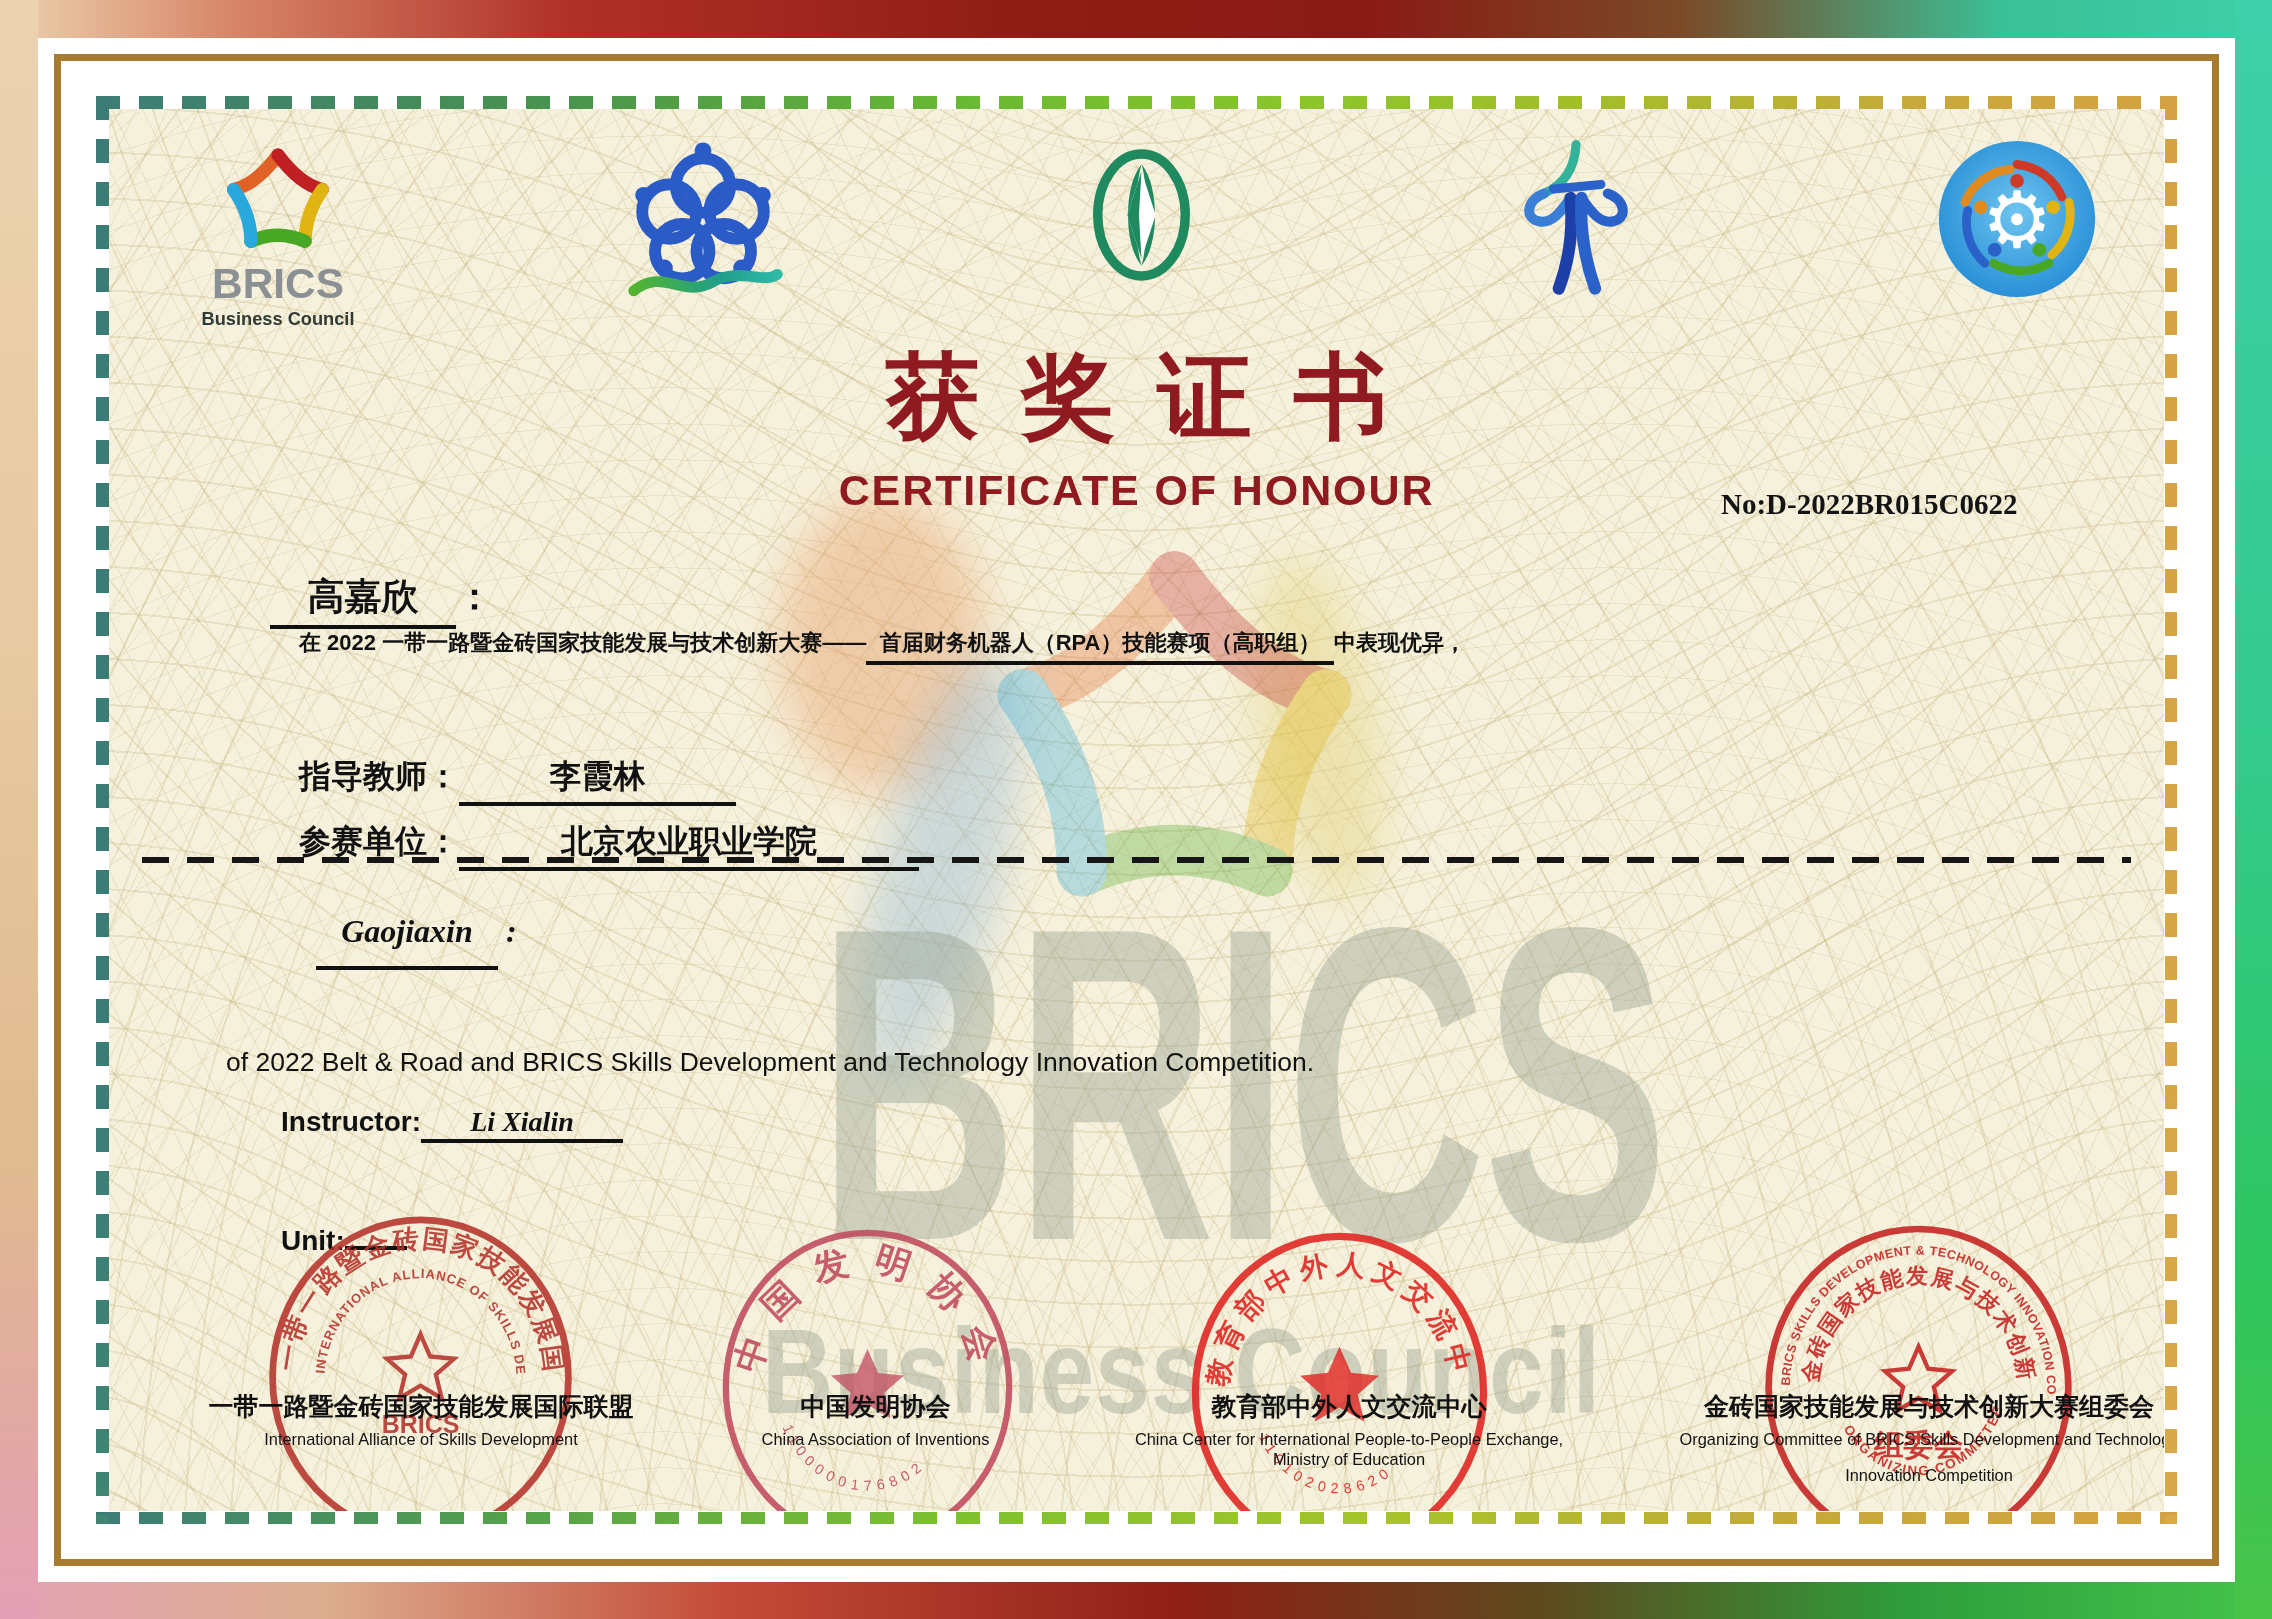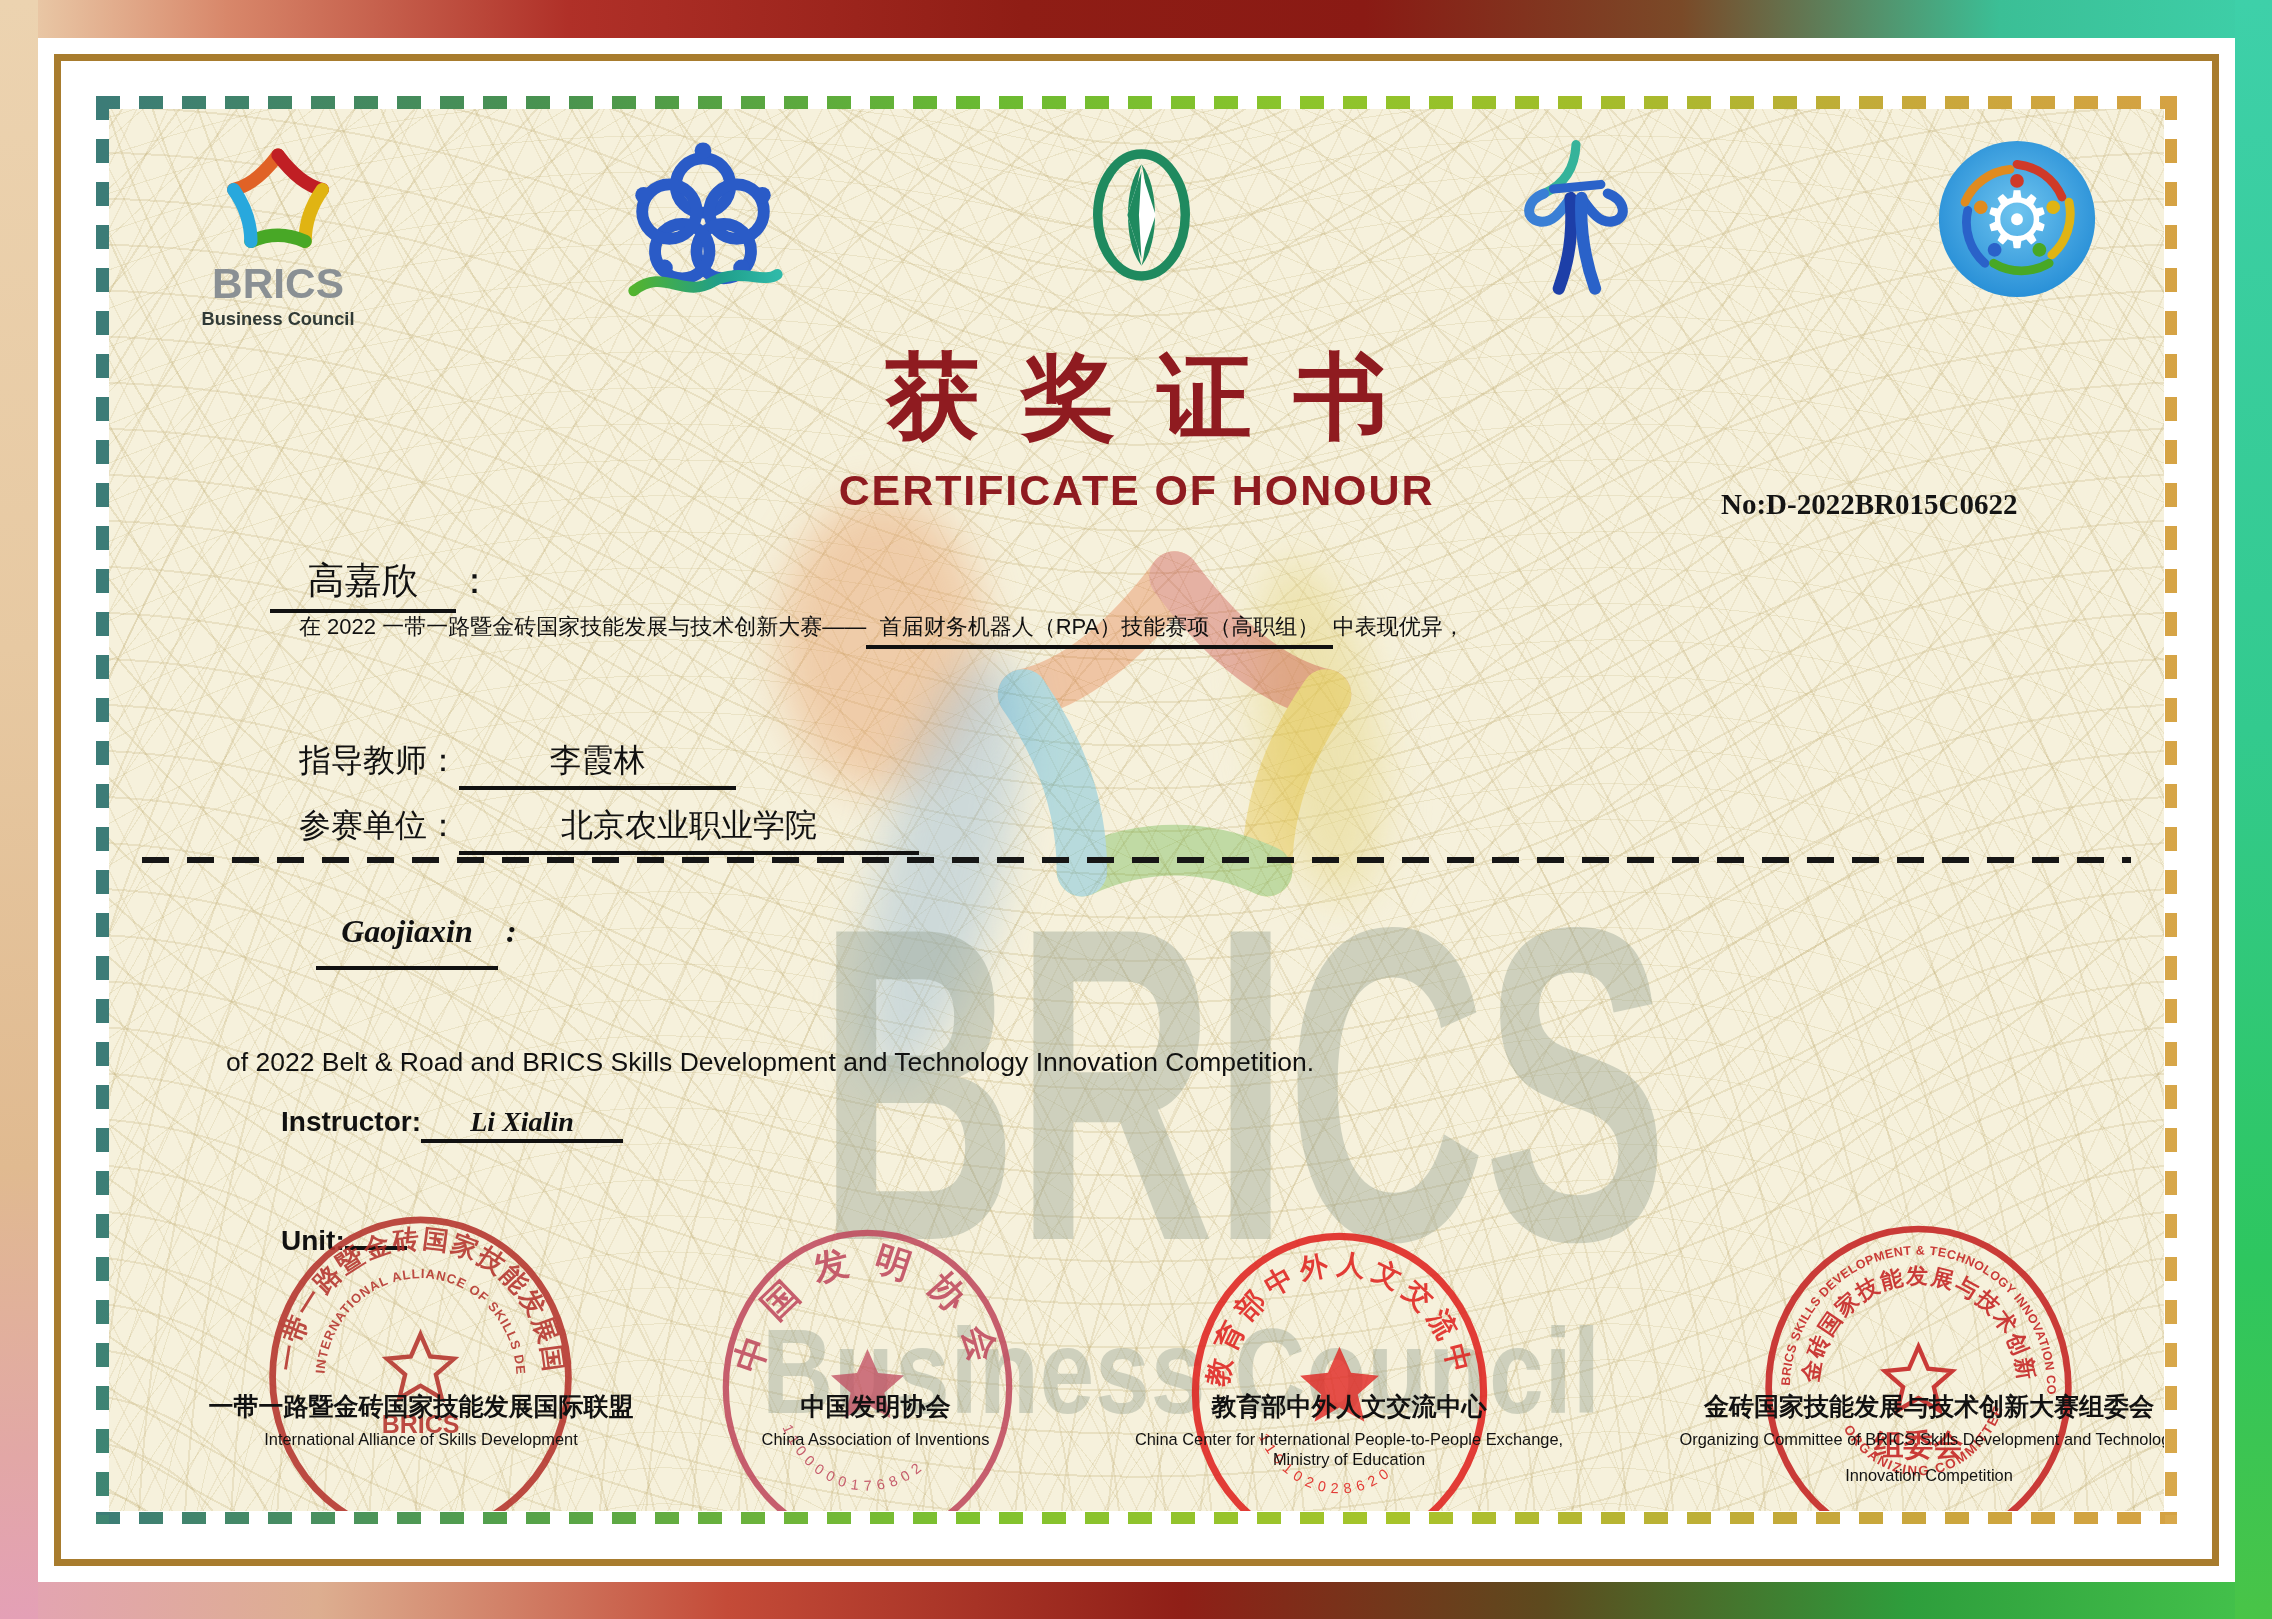--- a/index.html
+++ b/index.html
@@ -82,21 +82,21 @@
   .title-cn{position:absolute;left:0;right:0;top:225px;text-align:center;
     font-family:"Liberation Serif","DejaVu Serif",serif;font-weight:900;
     font-size:94px;letter-spacing:42px;padding-left:42px;color:#8f1b20;}
   .title-en{position:absolute;left:0;right:0;top:357px;text-align:center;
     font-weight:700;font-size:43px;letter-spacing:1.9px;color:#8f1b20;}
   .cert-no{position:absolute;left:1582px;top:379px;
     font-family:"Liberation Serif","DejaVu Serif",serif;font-weight:700;
     font-size:29px;color:#141414;margin-left:30px;}
 
   
-  .cnline{position:absolute;white-space:nowrap;color:#111;font-weight:400;}
+  .cnline{position:absolute;white-space:nowrap;color:#111;font-weight:700;margin-top:16px;}
   .u{display:inline-block;border-bottom:4.3px solid #111;text-align:center;padding:0 13.5px 2.9px 13.5px;}
   .cn-name{left:161px;top:447px;font-size:37px;}
   .cn-name .u{min-width:159px;}
   .cn-line1{left:190px;top:503px;font-size:22px;}
   .cn-line2{left:153px;top:567px;font-size:32px;}
   .cn-line2 .u{min-width:192px;}
   .cn-teacher{left:190px;top:630px;font-size:32px;}
   .cn-teacher .u{min-width:250px;}
   .cn-unit{left:190px;top:695px;font-size:32px;}
   .cn-unit .u{min-width:433px;}

